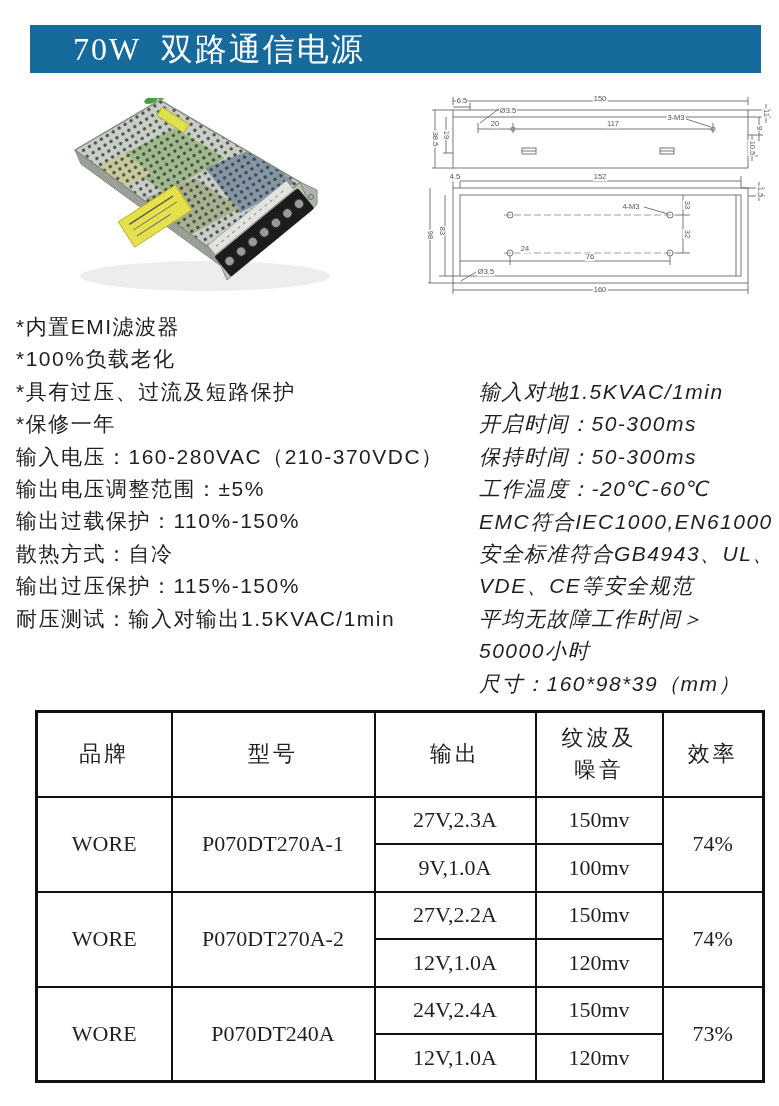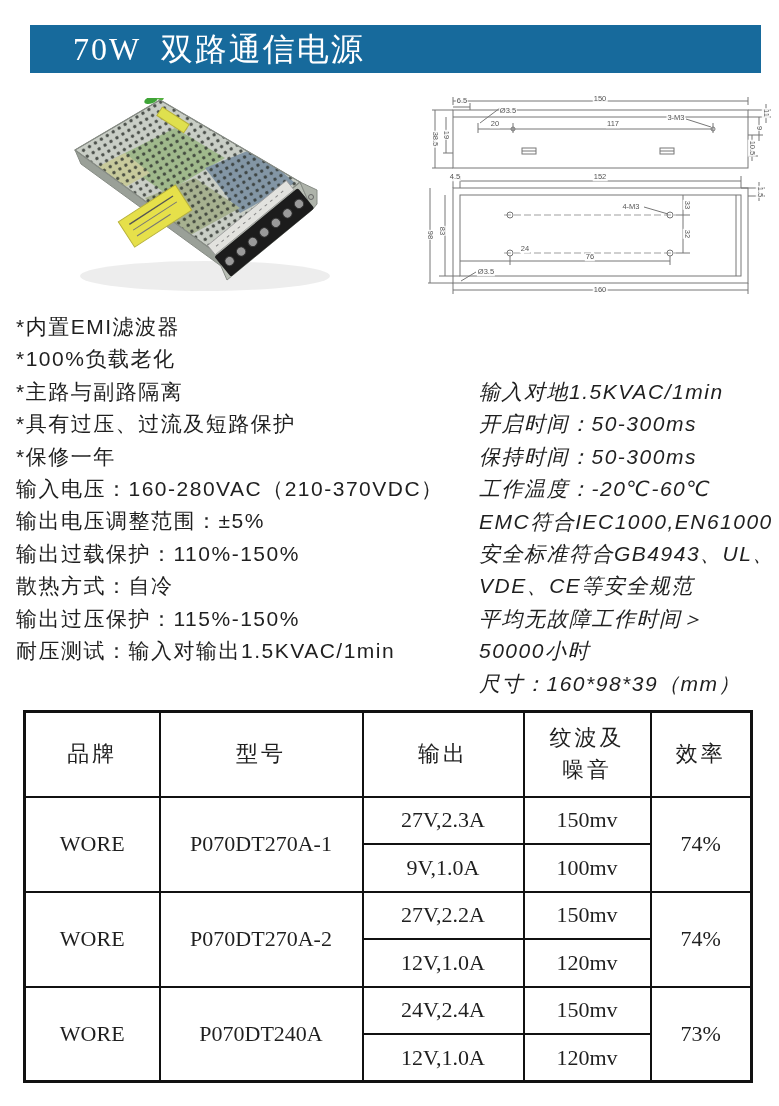--- a/index.html
+++ b/index.html
@@ -21,21 +21,21 @@
   .drawing svg{position:absolute;left:0;top:0;}
   .dim-label{position:absolute;font-size:7.5px;color:#555;background:rgba(255,255,255,.85);
        padding:0 1px;transform:translate(-50%,-50%);white-space:nowrap;line-height:1;}
   .dim-label.rot{transform:translate(-50%,-50%) rotate(90deg);}
   
   .col{position:absolute;font-size:21px;letter-spacing:1.5px;}
   .col-left{left:16px;top:311px;width:460px;}
   .col-right{left:479px;top:376px;width:298px;font-style:italic;}
   .spec-line{height:32.4px;line-height:32.4px;white-space:nowrap;}
   
-  .spec-table{position:absolute;left:23px;top:710px;width:727px;border-collapse:collapse;
+  .spec-table{position:absolute;left:35px;top:710px;width:727px;border-collapse:collapse;
        border:3px solid var(--tbl);table-layout:fixed;
        font-family:"Liberation Serif","DejaVu Serif",serif;}
   .spec-table th,.spec-table td{border:2px solid var(--tbl);text-align:center;vertical-align:middle;
        font-size:22px;padding:0;font-weight:normal;}
   .spec-table thead tr{height:85px;}
   .spec-table th{white-space:pre-line;letter-spacing:3px;line-height:1.45;}
   .spec-table tbody tr{height:47.5px;}
 </style>
 </head>
 <body>
@@ -202,21 +202,20 @@
         <span class="dim-label" style="left: 68px; top: 179px;">Ø3.5</span>
         <span class="dim-label" style="left: 182px; top: 197px;">160</span>
         <span class="dim-label rot" style="left: 12px; top: 142px;">98</span>
         <span class="dim-label rot" style="left: 24px; top: 138px;">83</span>
       </div>
   </div>
 
   <div class="col col-left" id="left-col">
       <div class="spec-line">*内置EMI滤波器</div>
       <div class="spec-line">*100%负载老化</div>
-      <div class="spec-line">*主路与副路隔离</div>
       <div class="spec-line">*具有过压、过流及短路保护</div>
       <div class="spec-line">*保修一年</div>
       <div class="spec-line">输入电压：160-280VAC（210-370VDC）</div>
       <div class="spec-line">输出电压调整范围：±5%</div>
       <div class="spec-line">输出过载保护：110%-150%</div>
       <div class="spec-line">散热方式：自冷</div>
       <div class="spec-line">输出过压保护：115%-150%</div>
       <div class="spec-line">耐压测试：输入对输出1.5KVAC/1min</div>
     </div>
   <div class="col col-right" id="right-col">

